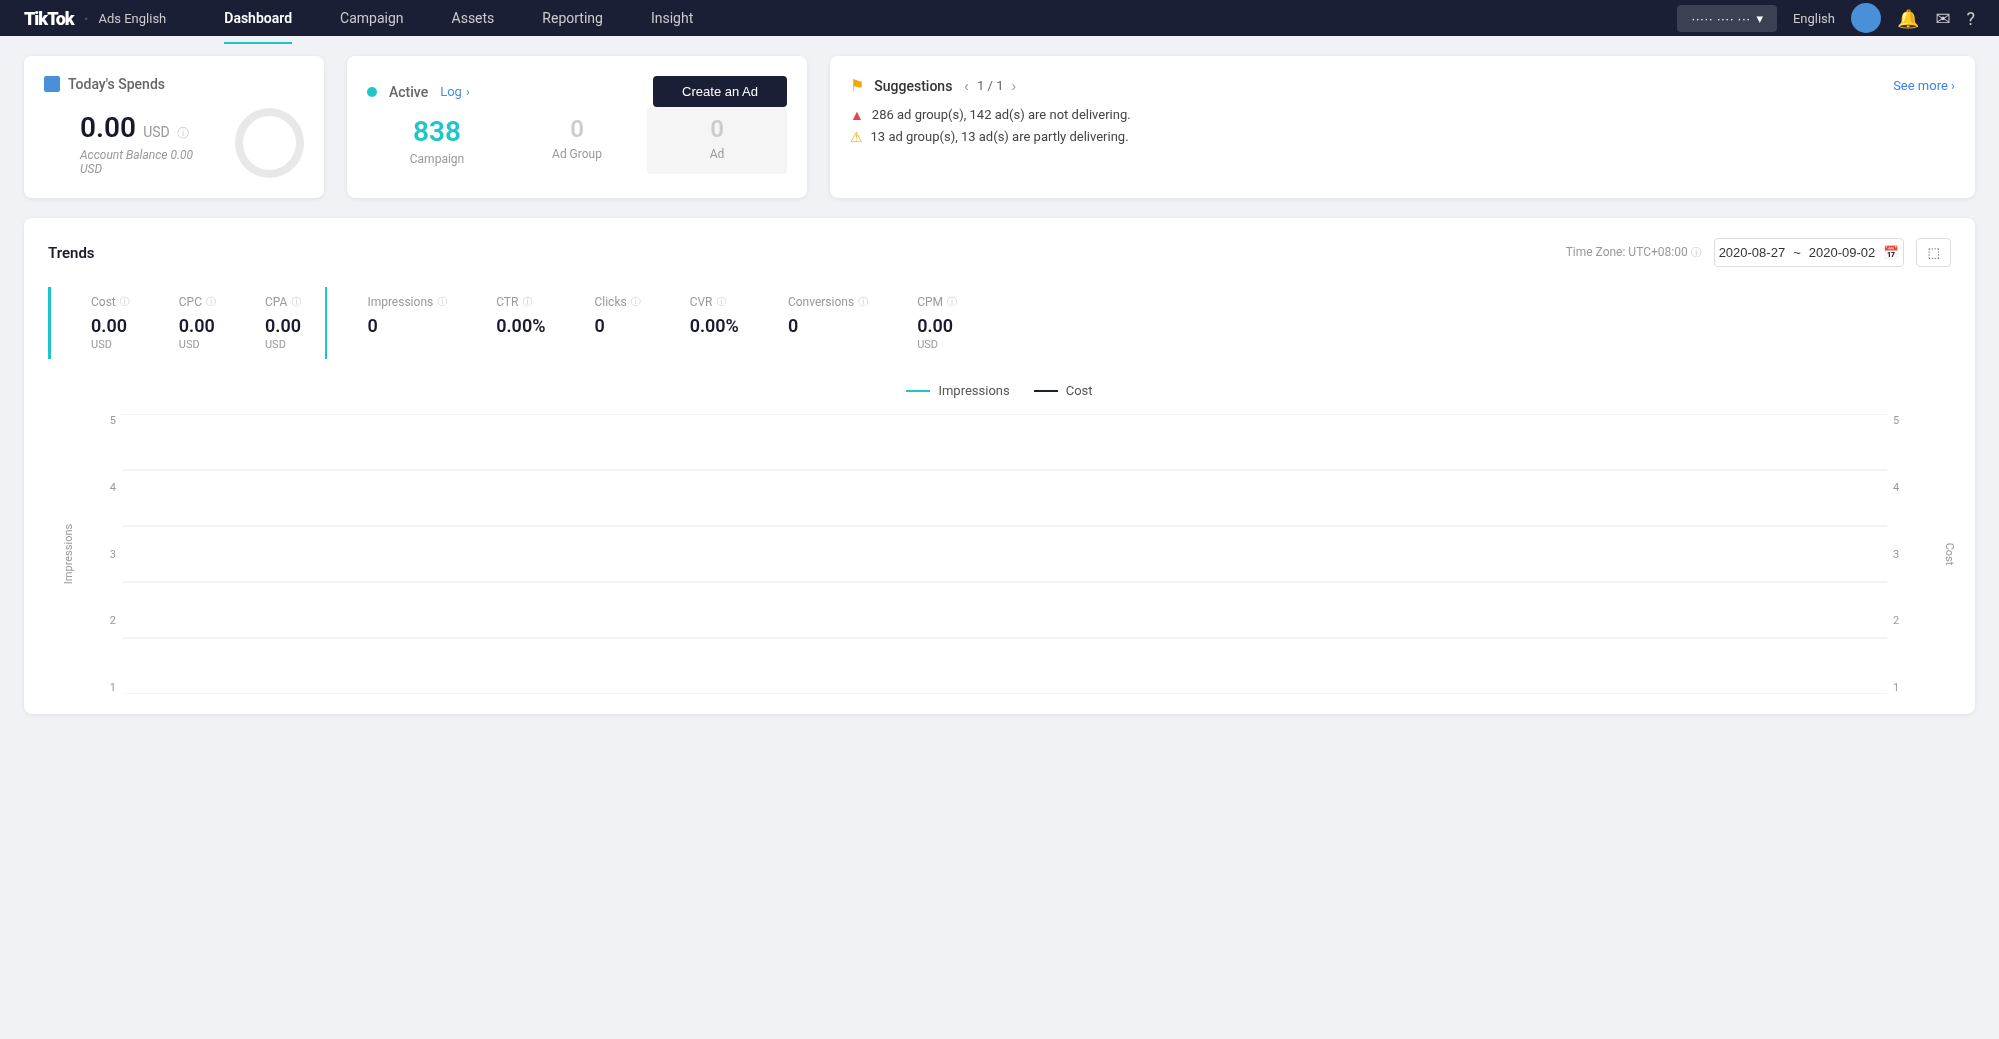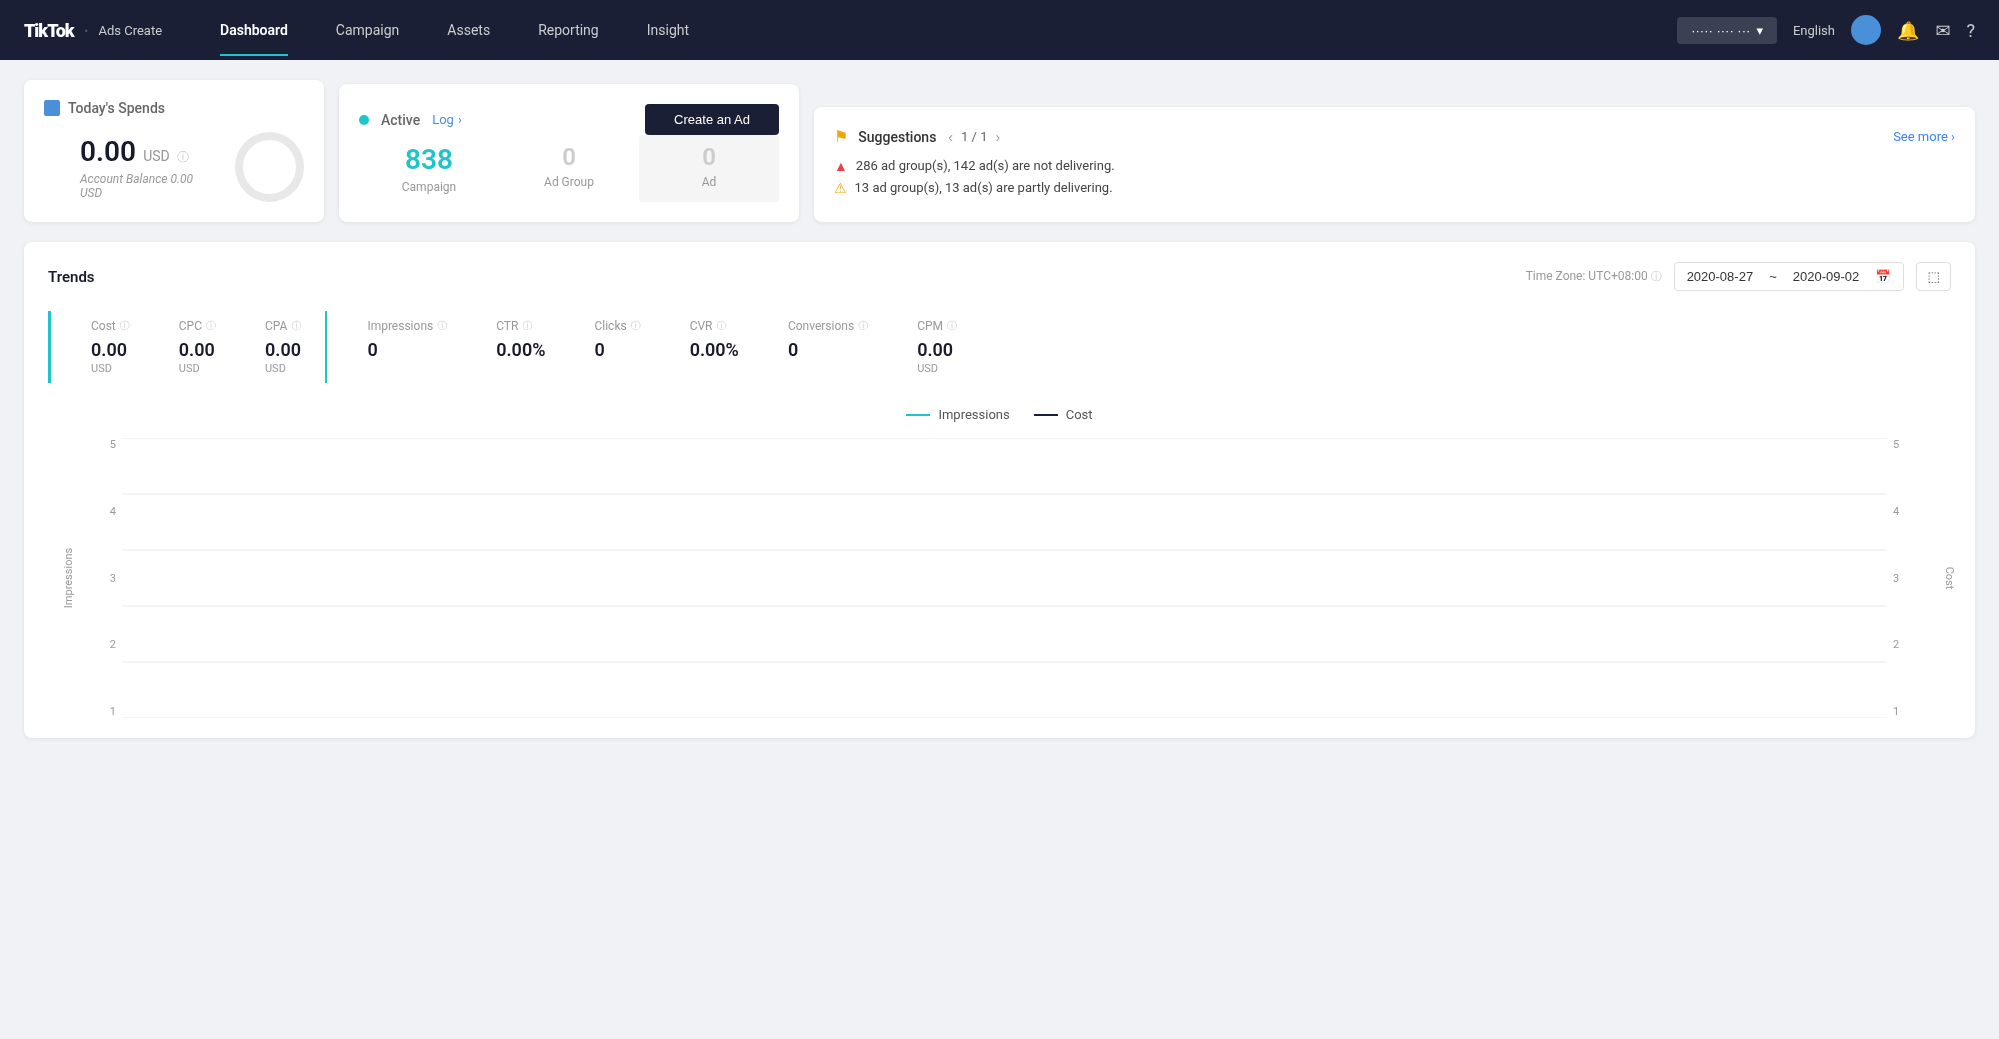--- a/index.html
+++ b/index.html
@@ -3,21 +3,21 @@
   <meta charset="utf-8">
   <style>
     * { margin: 0; padding: 0; box-sizing: border-box; }
     body { font-family: -apple-system, BlinkMacSystemFont, 'Segoe UI', Roboto, sans-serif; background: #f0f2f5; color: #1a1a2e; font-size: 13px; }
 
     
     .topnav {
       background: #1a1f36;
       display: flex;
       align-items: center;
-      height: 60px;
+      height: 36px;
       padding: 0 24px;
       gap: 32px;
     }
     .nav-logo {
       display: flex; align-items: center; gap: 8px;
       font-weight: 700; font-size: 16px; color: #fff;
     }
     .nav-logo .logo-tiktok { font-size: 18px; font-weight: 900; color: #fff; letter-spacing: -1px; }
     .nav-logo .logo-sep { color: #555; margin: 0 2px; }
     .nav-logo .logo-mgr { font-size: 13px; color: #ccc; font-weight: 400; }
@@ -42,21 +42,21 @@
     .nav-avatar {
       width: 30px; height: 30px; border-radius: 50%; background: #4a90d9;
       display: flex; align-items: center; justify-content: center; color: #fff; font-size: 13px;
     }
     .nav-icon { color: #ccc; font-size: 18px; cursor: pointer; }
 
     
     .main { padding: 20px 24px; }
 
     
-    .cards-row { display: flex; gap: 15px; margin-bottom: 20px; align-items: flex-end; }
+    .cards-row { display: flex; gap: 23px; margin-bottom: 20px; }
 
     .card {
       background: #fff; border-radius: 8px; padding: 20px;
       box-shadow: 0 1px 4px rgba(0,0,0,0.08);
     }
     .card-spends { flex: 0 0 300px; }
     .card-active { flex: 0 0 460px; }
     .card-suggestions { flex: 1; }
 
     
@@ -109,22 +109,22 @@
     .trends-section {
       background: #fff; border-radius: 8px; padding: 20px 24px;
       box-shadow: 0 1px 4px rgba(0,0,0,0.08);
     }
     .trends-header { display: flex; align-items: center; justify-content: space-between; margin-bottom: 20px; }
     .trends-title { font-size: 15px; font-weight: 600; color: #1a1a2e; }
     .trends-controls { display: flex; align-items: center; gap: 12px; }
     .timezone-label { font-size: 12px; color: #999; }
     .tz-info-icon { color: #ccc; font-size: 11px; }
     .date-range-btn {
-      border: 1px solid #ddd; border-radius: 4px; padding: 6px 12px;
-      background: #fff; font-size: 13px; cursor: pointer; display: flex; align-items: flex-start; gap: 16px; color: #333;
+      border: 1px solid #ddd; border-radius: 4px; padding: 6px 4px;
+      background: #fff; font-size: 13px; cursor: pointer; display: flex; align-items: flex-start; gap: 8px; color: #333;
     }
     .export-btn {
       border: 1px solid #ddd; border-radius: 4px; padding: 6px 10px;
       background: #fff; cursor: pointer; color: #555;
     }
     .metric { padding: 8px 24px; border-right: 1px solid transparent; }
     .metric:last-child { border-right: none; }
     .metric-label { font-size: 12px; color: #999; display: flex; align-items: center; gap: 4px; margin-bottom: 6px; }
     .metric-info { color: #ccc; font-size: 10px; }
     .metric-value { font-size: 18px; font-weight: 600; color: #1a1a2e; }
@@ -145,21 +145,21 @@
       font-size: 11px; color: #999; white-space: nowrap;
     }
   </style>
 </head>
 <body>
 
 <nav class="topnav">
   <div class="nav-logo">
     <span class="logo-tiktok">TikTok</span>
     <span class="logo-sep">·</span>
-    <span class="logo-mgr">Ads Create</span>
+    <span class="logo-mgr">Ads English</span>
   </div>
   <div class="nav-links">
     <a class="nav-link active">Dashboard</a>
     <a class="nav-link">Campaign</a>
     <a class="nav-link">Assets</a>
     <a class="nav-link">Reporting</a>
     <a class="nav-link">Insight</a>
   </div>
   <div class="nav-right">
     <button class="nav-account-btn">

